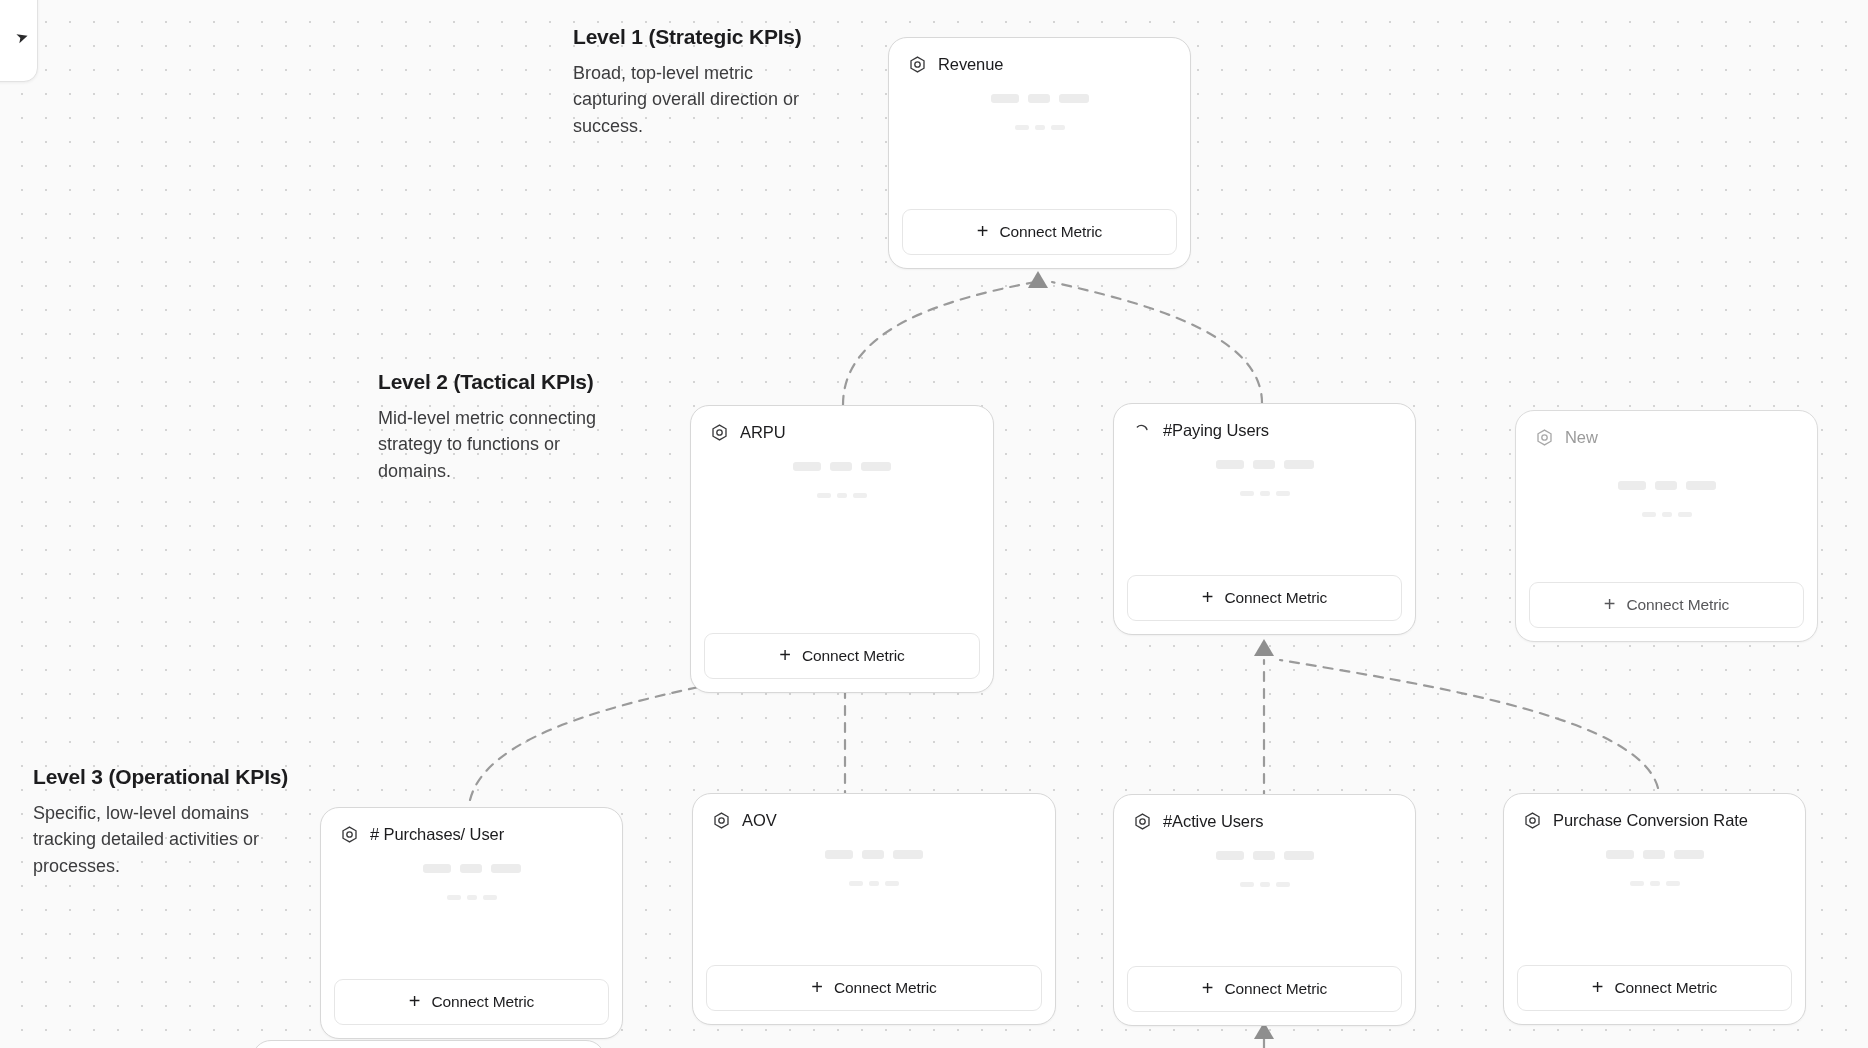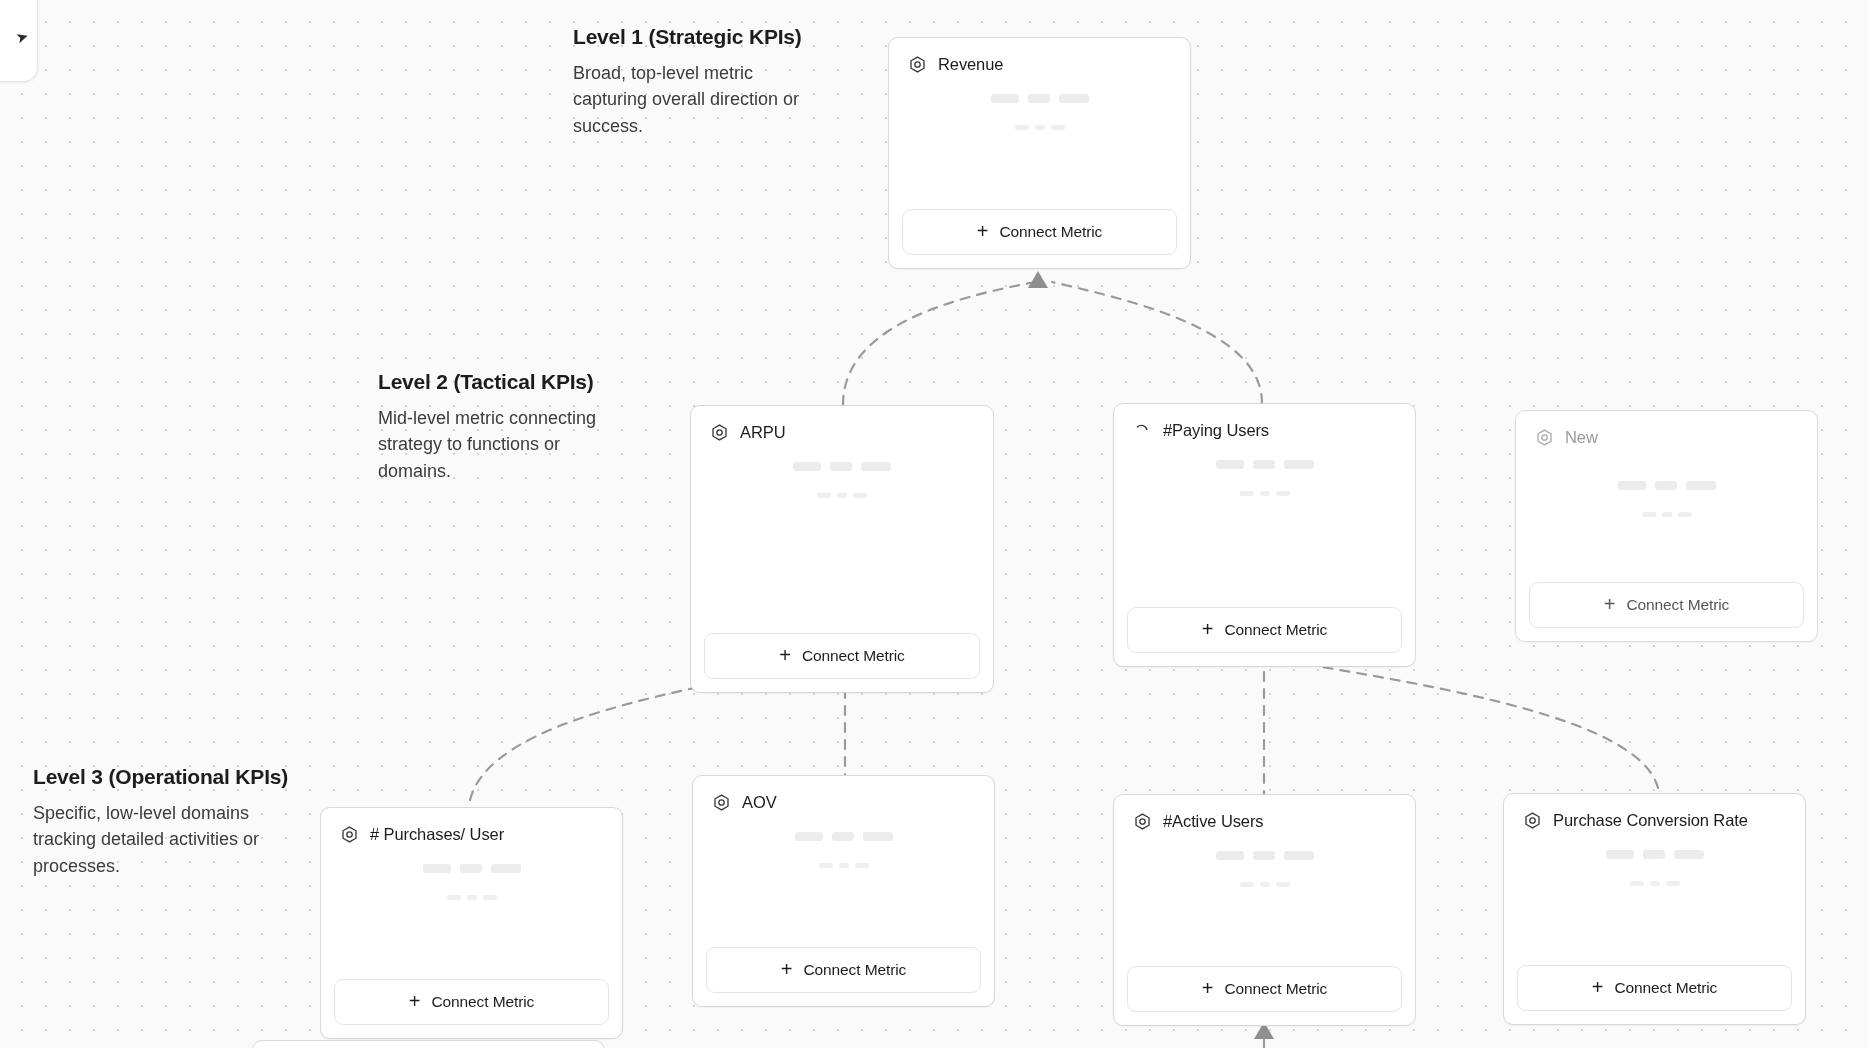--- a/index.html
+++ b/index.html
@@ -48,21 +48,21 @@
     color: #3c3c3e;
     width: 250px;
   }
 
   
   .card {
     position: absolute;
     z-index: 4;
     background: #ffffff;
     border: 1px solid #d8d8d8;
-    border-radius: 10px;
+    border-radius: 19px;
     box-shadow: 0 1px 2px rgba(0,0,0,0.045);
     display: flex;
     flex-direction: column;
     overflow: hidden;
   }
   .card.muted { border-color: #dcdcdc; }
 
   .card-head {
     display: flex;
     align-items: center;
@@ -262,21 +262,21 @@
       </div>
     </div>
     <div class="card-foot">
       <button class="connect-btn">
         <span class="plus">+</span>
         <span class="lbl">Connect Metric</span>
       </button>
     </div>
   </div>
 
-  <div class="card" id="card-paying" style="left:1113px; top:403px; width:303px; height:264px;">
+  <div class="card" id="card-paying" style="left:1113px; top:403px; width:303px; height:232px;">
     <div class="card-head">
       <span class="card-icon">
         <svg width="19" height="19" viewBox="0 0 24 24" fill="none" stroke="#3a3a3c" stroke-width="1.8" stroke-linecap="round">
           <path d="M5.5 7.5 A 7.4 7.4 0 0 1 17.6 10.8"></path>
         </svg>
       </span>
       <span class="card-title">#Paying Users</span>
     </div>
     <div class="card-body">
       <div class="sk-row">
@@ -351,21 +351,21 @@
       </div>
     </div>
     <div class="card-foot">
       <button class="connect-btn">
         <span class="plus">+</span>
         <span class="lbl">Connect Metric</span>
       </button>
     </div>
   </div>
 
-  <div class="card" id="card-aov" style="left:692px; top:775px; width:303px; height:232px;">
+  <div class="card" id="card-aov" style="left:692px; top:793px; width:364px; height:232px;">
     <div class="card-head">
       <span class="card-icon">
         <svg width="19" height="19" viewBox="0 0 24 24" fill="none" stroke="#3a3a3c" stroke-width="1.7">
           <path d="M12 2.6 20.2 7.3v9.4L12 21.4 3.8 16.7V7.3z"></path>
           <circle cx="12" cy="12" r="3.4"></circle>
         </svg>
       </span>
       <span class="card-title">AOV</span>
     </div>
     <div class="card-body">

